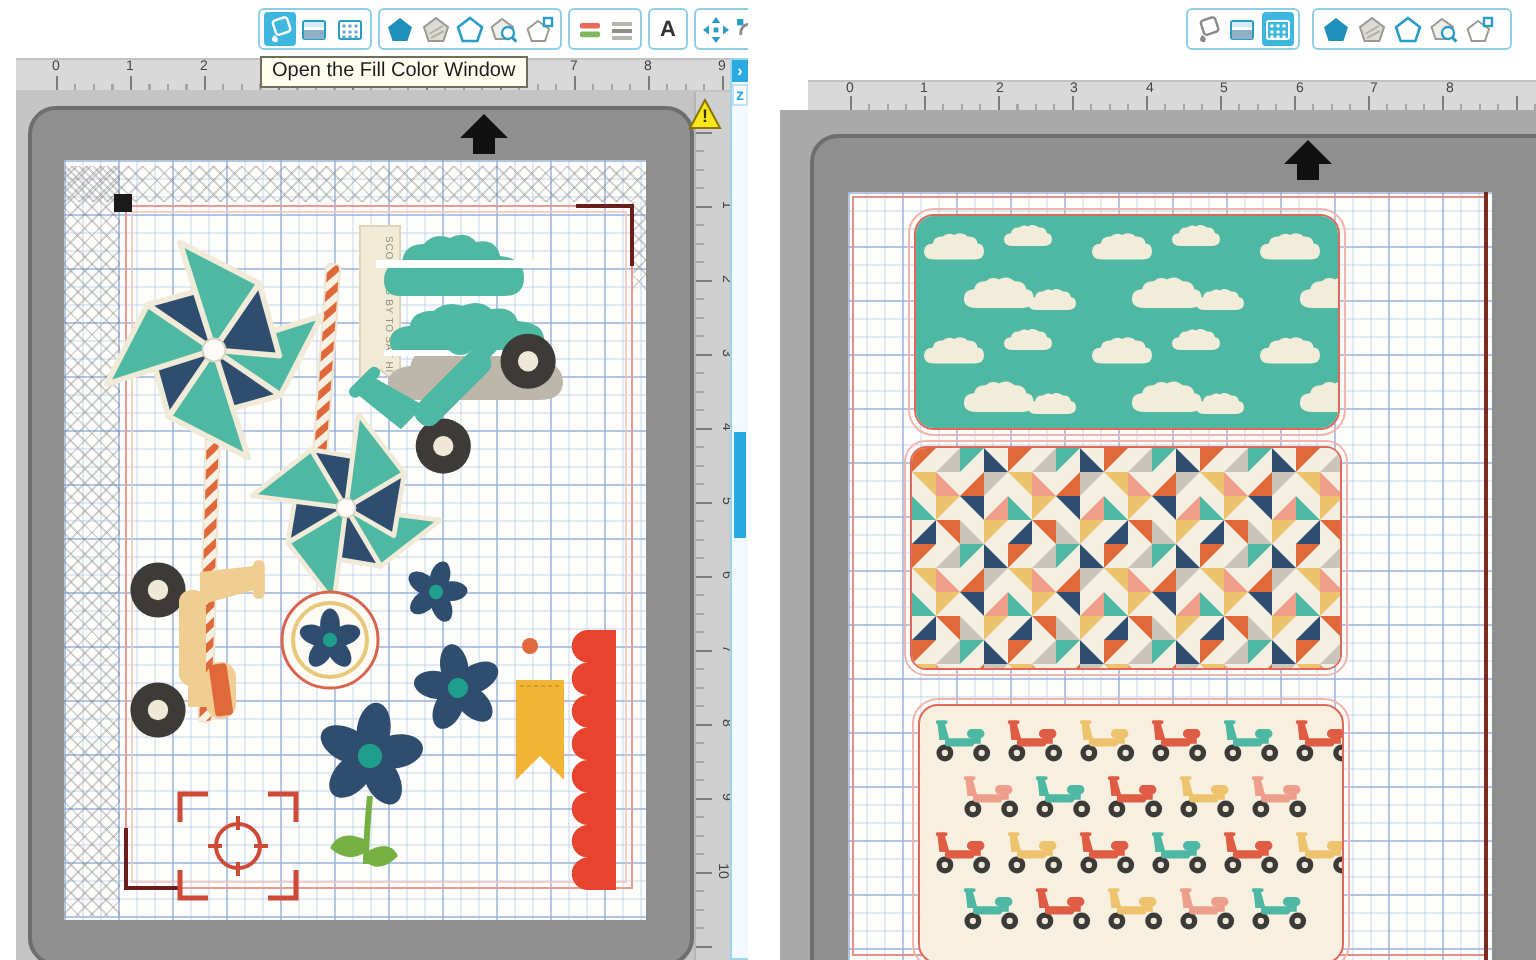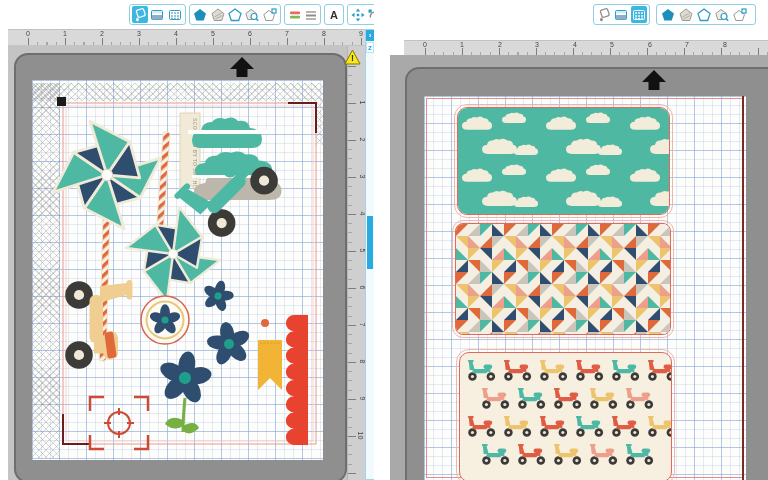--- a/index.html
+++ b/index.html
@@ -273,20 +273,21 @@
       <span style="left:92px">2</span>
       <span style="left:129px">3</span>
       <span style="left:166px">4</span>
       <span style="left:203px">5</span>
       <span style="left:240px">6</span>
       <span style="left:277px">7</span>
       <span style="left:314px">8</span>
       <span style="left:351px">9</span>
     </div>
 
+    <div id="tooltip">Open the Fill Color Window</div>
 
     <div class="wrap" id="wrap-left">
       <div class="mat" style="left:6px;top:8px;width:333px;height:430px"></div>
       <svg class="arrow-ind" style="left:222px;top:12px" width="24" height="20">
         <path d="M12 0 L24 12 L17.5 12 L17.5 20 L6.5 20 L6.5 12 L0 12 Z" fill="#111"></path>
       </svg>
 
       <div class="page" style="left:24px;top:35px;width:291px;height:380px">
         <div class="xhatch" style="left:0;top:3px;width:291px;height:18px"></div>
         <div class="xhatch" style="left:0;top:3px;width:28px;height:375px"></div>

